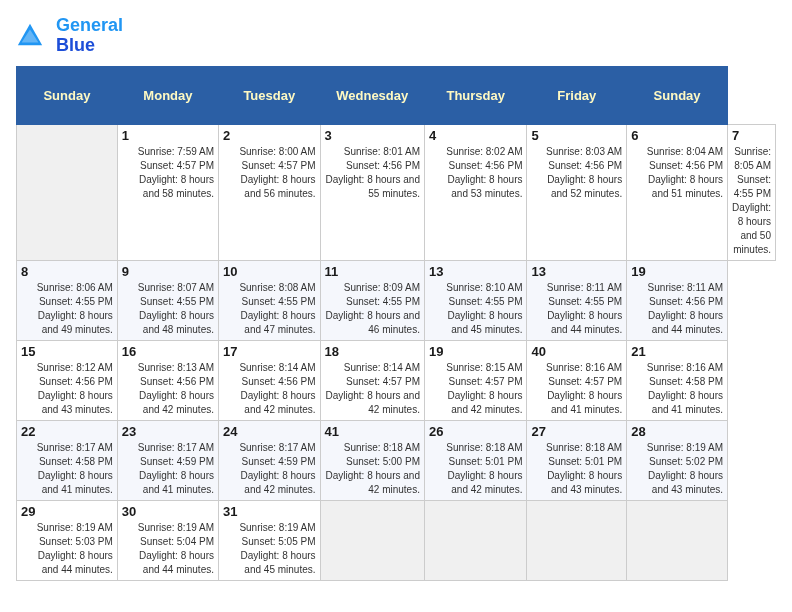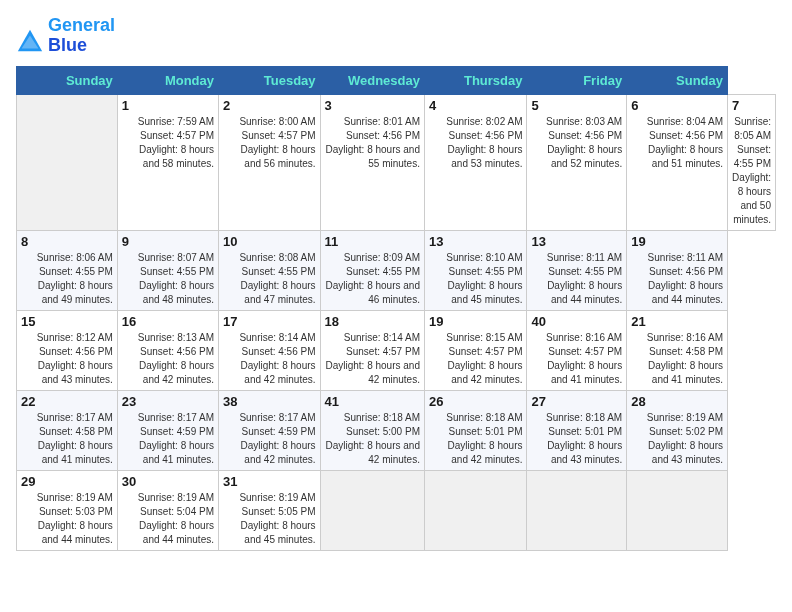--- a/index.html
+++ b/index.html
@@ -11,22 +11,22 @@
       padding: 16px;
     }
     .header-area {
       display: flex;
       justify-content: space-between;
       align-items: flex-start;
       margin-bottom: 10px;
     }
     .logo {
       display: flex;
-      align-items: flex-end;
-      gap: 4px;
+      align-items: center;
+      gap: 12px;
     }
     .logo-text {
       font-size: 18px;
       font-weight: bold;
       color: #1a1a1a;
       line-height: 1.1;
     }
     .logo-text span {
       color: #2196F3;
     }
@@ -46,23 +46,23 @@
       font-size: 14px;
       color: #555;
     }
     table {
       width: 100%;
       border-collapse: collapse;
       font-size: 11px;
     }
     thead th {
       background: #2b5fa5;
-      color: #5eead4;
-      padding: 6px 4px;
-      text-align: right;
+      color: #fef9c3;
+      padding: 21px 4px;
+      text-align: center;
       font-size: 13px;
       font-weight: bold;
       border: 1px solid #2b5fa5;
     }
     td {
       border: 1px solid #ccc;
       vertical-align: top;
       padding: 3px 4px;
       width: 14.28%;
       min-height: 80px;
@@ -215,21 +215,21 @@
       <tr>
         <td>
           <span class="day-num">22</span>
           <div class="day-detail">Sunrise: 8:17 AM<br>Sunset: 4:58 PM<br>Daylight: 8 hours and 41 minutes.</div>
         </td>
         <td>
           <span class="day-num">23</span>
           <div class="day-detail">Sunrise: 8:17 AM<br>Sunset: 4:59 PM<br>Daylight: 8 hours and 41 minutes.</div>
         </td>
         <td>
-          <span class="day-num">38</span>
+          <span class="day-num">24</span>
           <div class="day-detail">Sunrise: 8:17 AM<br>Sunset: 4:59 PM<br>Daylight: 8 hours and 42 minutes.</div>
         </td>
         <td>
           <span class="day-num">41</span>
           <div class="day-detail">Sunrise: 8:18 AM<br>Sunset: 5:00 PM<br>Daylight: 8 hours and 42 minutes.</div>
         </td>
         <td>
           <span class="day-num">26</span>
           <div class="day-detail">Sunrise: 8:18 AM<br>Sunset: 5:01 PM<br>Daylight: 8 hours and 42 minutes.</div>
         </td>

